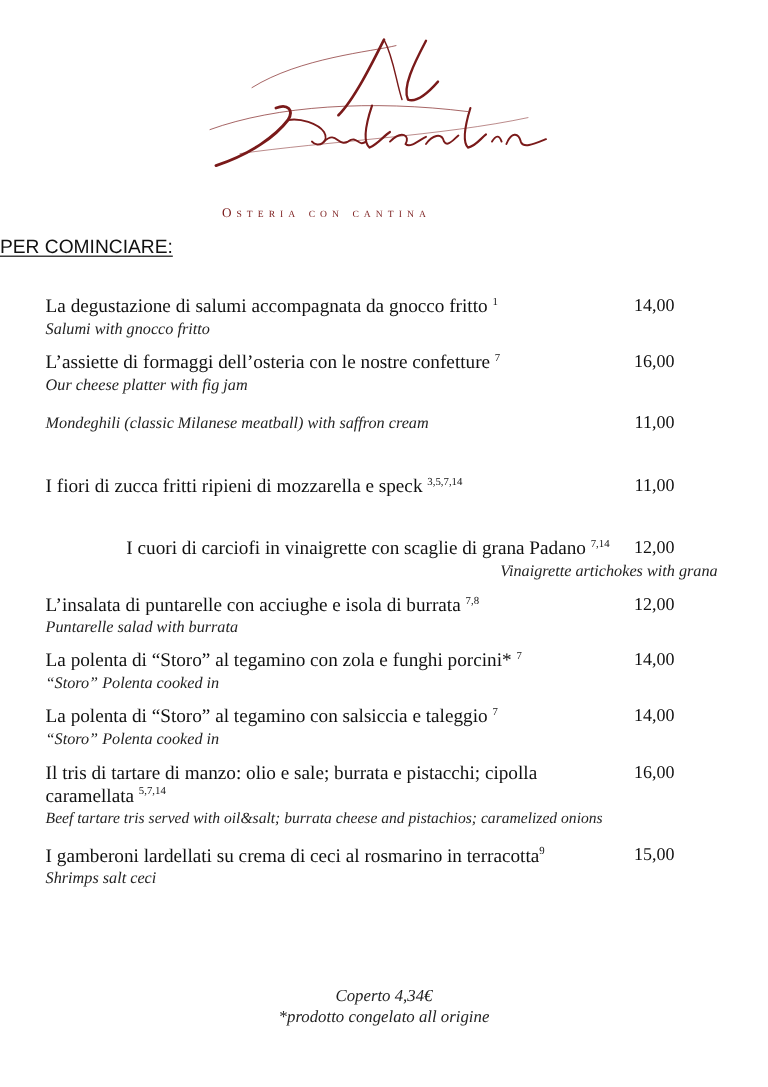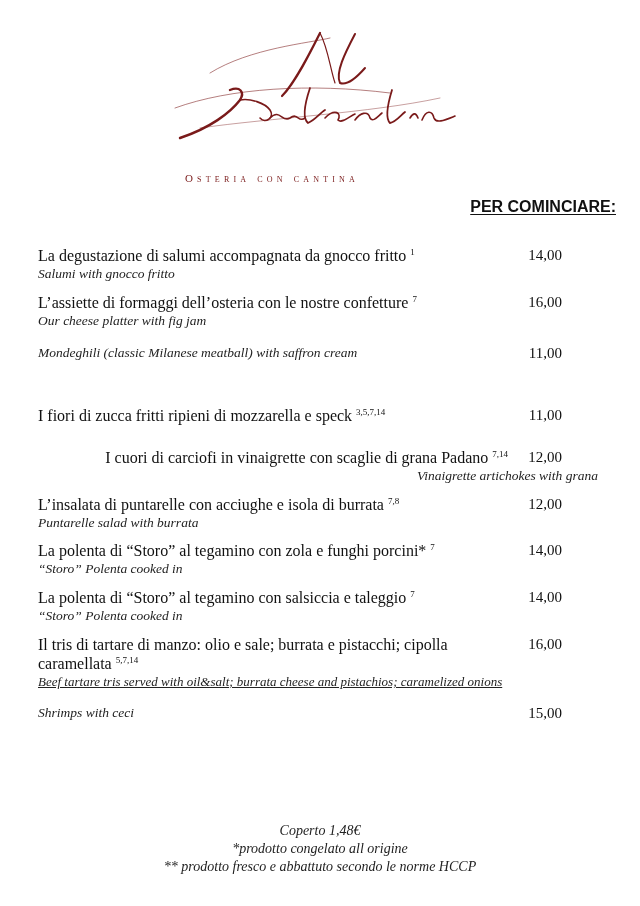--- a/index.html
+++ b/index.html
@@ -7,22 +7,22 @@
       width: 640px; height: 906px; position: relative; overflow: hidden;
       font-family: "Liberation Serif", serif; color: #111;
     }
     .logo { position: absolute; left: 170px; top: 28px; width: 290px; height: 120px; }
     .tagline {
       position: absolute; left: 0; width: 544px; top: 150px; text-align: center;
       color: #7a1a1a; font-family: "Liberation Serif", serif; font-size: 11px;
       letter-spacing: 4.2px; font-variant: small-caps; margin-top: 22px;
     }
     .section-title {
-      position: absolute; left: 0; width: 616px; top: 198px; text-align: right;
-      font-family: "Liberation Sans", sans-serif; font-weight: bold; font-size: 16px;
+      position: absolute; left: 0; width: 616px; top: 198px; text-align: left;
+      font-family: "Liberation Sans", sans-serif; font-weight: normal; font-size: 16px;
       text-decoration: underline; text-underline-offset: 2px; color: #111;
     }
     .item { position: absolute; left: 38px; width: 560px; }
     .item .name { font-size: 16px; line-height: 19px; color: #111; padding-right: 90px; }
     .item .name sup { font-size: 9px; vertical-align: 6px; line-height: 0; }
     .item .desc { font-size: 13.5px; font-style: italic; line-height: 17px; color: #222; }
     .item .price { position: absolute; right: 36px; top: 0; font-size: 15px; line-height: 19px; }
     .footer {
       position: absolute; left: 0; width: 640px; top: 822px; text-align: center;
       font-style: italic; font-size: 14px; line-height: 18px; color: #222;
@@ -69,21 +69,21 @@
   <div class="name"><span>L’assiette di formaggi dell’osteria con le nostre confetture</span> <sup>7</sup></div>
   <div class="desc">Our cheese platter with fig jam</div>
   <div class="price">16,00</div>
 </div>
 
 <div class="item" style="top:344px;">
   <div class="desc">Mondeghili (classic Milanese meatball) with saffron cream</div>
   <div class="price">11,00</div>
 </div>
 
-<div class="item" style="top:396px;margin-top:10px;">
+<div class="item" style="top:396px;">
   <div class="name"><span>I fiori di zucca fritti ripieni di mozzarella e speck</span> <sup>3,5,7,14</sup></div>
   <div class="price">11,00</div>
 </div>
 
 <div class="item" style="top:448px;text-align:right;">
   <div class="name"><span>I cuori di carciofi in vinaigrette con scaglie di grana Padano</span> <sup>7,14</sup></div>
   <div class="desc">Vinaigrette artichokes with grana</div>
   <div class="price">12,00</div>
 </div>
 
@@ -100,26 +100,26 @@
 </div>
 
 <div class="item" style="top:588px;">
   <div class="name"><span>La polenta di “Storo” al tegamino con salsiccia e taleggio</span> <sup>7</sup></div>
   <div class="desc">“Storo” Polenta cooked in</div>
   <div class="price">14,00</div>
 </div>
 
 <div class="item" style="top:635px; width:570px;">
   <div class="name" style="padding-right:140px;"><span>Il tris di tartare di manzo: olio e sale; burrata e pistacchi; cipolla caramellata</span> <sup>5,7,14</sup></div>
-  <div class="desc" style="white-space:nowrap; font-size:13px;text-decoration:underline;">Beef tartare tris served with oil&amp;salt; burrata cheese and pistachios; caramelized onions</div>
+  <div class="desc" style="white-space:nowrap; font-size:13px;">Beef tartare tris served with oil&amp;salt; burrata cheese and pistachios; caramelized onions</div>
   <div class="price" style="right:46px;">16,00</div>
 </div>
 
 <div class="item" style="top:704px;">
-  <div class="desc">Shrimps with ceci</div>
+  <div class="name"><span>I gamberoni lardellati su crema di ceci al rosmarino in terracotta</span><sup>9</sup></div>
+  <div class="desc">Shrimps salt ceci</div>
   <div class="price">15,00</div>
 </div>
 
 <div class="footer">
-  <div>Coperto 1,48€</div>
+  <div>Coperto 4,34€</div>
   <div>*prodotto congelato all origine</div>
-  <div>** prodotto fresco e abbattuto secondo le norme HCCP</div>
 </div>
 
 </body></html>

